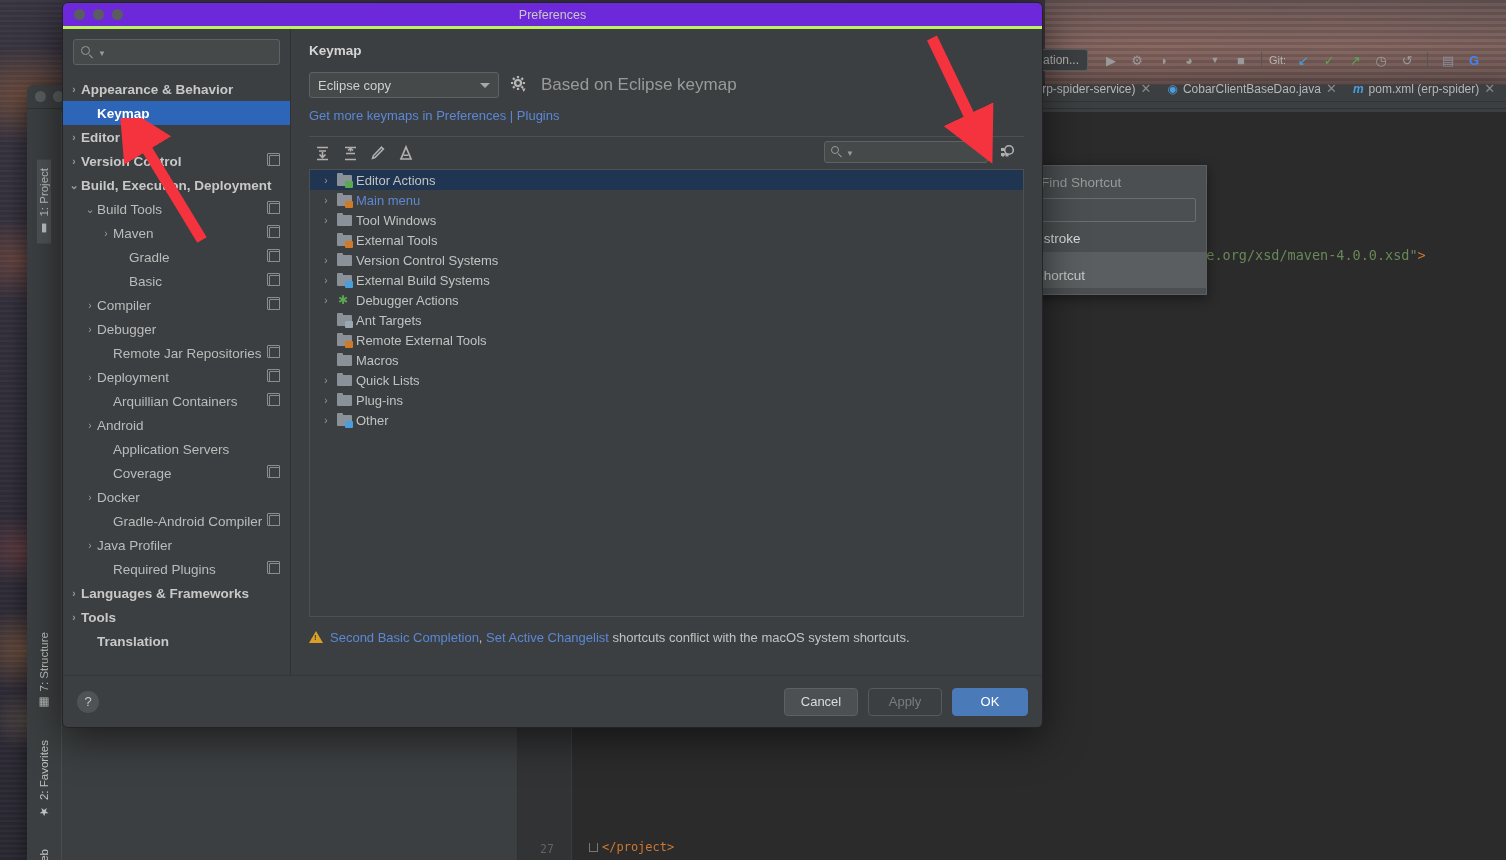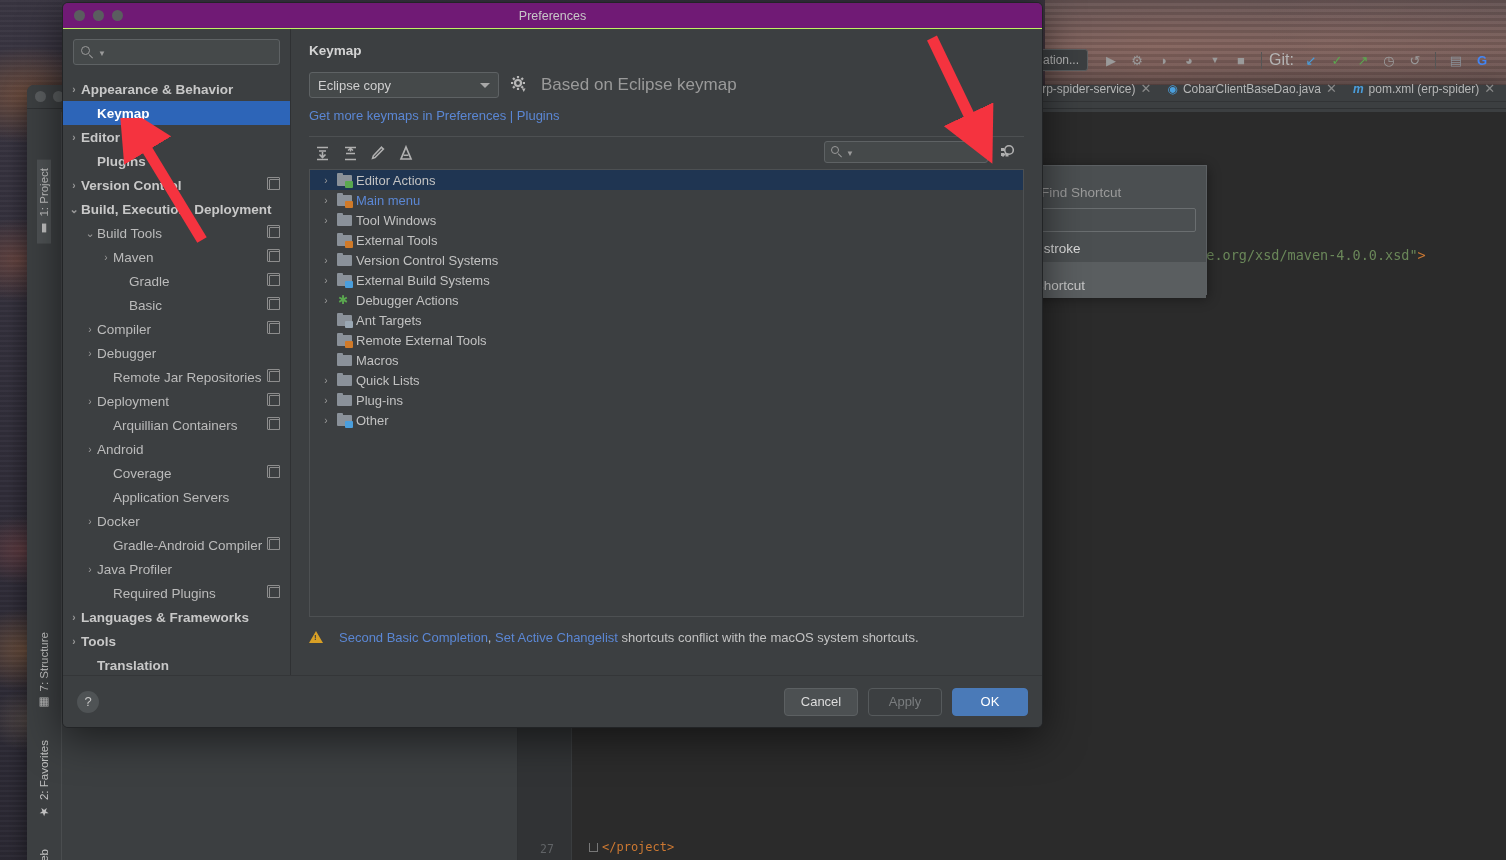--- a/index.html
+++ b/index.html
@@ -63,21 +63,21 @@
   #ide-toolbar .runconfig {
     height: 22px; border: 1px solid #5a5d5f; border-radius: 3px;
     color: #b4b4b4; font-size: 12px; display: flex; align-items: center;
     padding: 0 8px; background: #3c3f41; margin-right: 10px;
   }
   #ide-toolbar .tbicon {
     width: 26px; height: 26px; display: flex; align-items: center; justify-content: center;
     font-size: 13px; color: #9a9a9a;
   }
   #ide-toolbar .sep { width: 1px; height: 17px; background: #555; margin: 0 7px; }
-  #ide-toolbar .gitlabel { font-size: 16px; color: #b4b4b4; margin-right: 4px; }
+  #ide-toolbar .gitlabel { font-size: 11px; color: #b4b4b4; margin-right: 4px; }
 
   
   #ide-tabs {
     position: absolute; left: 1010px; top: 76px; width: 496px; height: 26px;
     display: flex; align-items: center; font-size: 12px; color: #b6b6b6;
     border-bottom: 1px solid #323436;
   }
   #ide-tabs .tab { display: flex; align-items: center; gap: 5px; padding: 0 8px; height: 26px; }
   #ide-tabs .tab .x { color: #8a8a8a; font-size: 13px; }
 
@@ -124,21 +124,21 @@
   }
   #xsd-frag .punct { color: #cc7832; }
 
   
   #find-shortcut-popup {
     position: absolute; left: 1010px; top: 165px; width: 197px; height: 130px;
     background: #4b4f51; border: 1px solid #5c6063;
     box-shadow: 0 3px 12px rgba(0,0,0,.45);
   }
   #find-shortcut-popup .fsp-title {
-    font-size: 13.5px; color: #9b9b9b; padding: 19px 0 0 30px;
+    font-size: 13.5px; color: #9b9b9b; padding: 9px 0 0 30px;
   }
   #find-shortcut-popup .fsp-input {
     margin: 8px 10px 0 26px; height: 24px; border: 1px solid #6a6e70;
     border-radius: 2px; background: #4b4f51;
   }
   #find-shortcut-popup .fsp-row1 {
     font-size: 13.5px; color: #dcdcdc; padding: 9px 0 0 26px;
   }
   #find-shortcut-popup .fsp-row2 {
     font-size: 13.5px; color: #c8c8c8; padding: 16px 0 0 26px;
@@ -146,22 +146,22 @@
   }
 
   
   #dialog {
     position: absolute; left: 62px; top: 2px; width: 981px; height: 726px;
     background: #3c3f41; border: 1px solid #222426;
     border-radius: 6px; box-shadow: 0 10px 40px rgba(0,0,0,.55);
     overflow: hidden;
   }
   #dlg-titlebar {
-    height: 26px; background: #701a75; position: relative;
-    display: flex; align-items: center; border-bottom: 1px solid #bef264;
+    height: 26px; background: #6d28d9; position: relative;
+    display: flex; align-items: center; border-bottom: 3px solid #bef264;
   }
   #dlg-titlebar .tdots { display: flex; gap: 8px; padding-left: 11px; }
   #dlg-titlebar .tdot { width: 11px; height: 11px; border-radius: 50%; background: #5a5d5f; }
   #dlg-title {
     position: absolute; left: 0; right: 0; text-align: center;
     font-size: 12.5px; color: #c8c8c8;
   }
   #dlg-body { display: flex; height: 646px; }
 
   
@@ -268,21 +268,21 @@
     position: absolute; left: 0; top: 1px; width: 15px; height: 11px;
     background: #8a9199; border-radius: 1px;
   }
   .folder::before {
     content: ''; position: absolute; left: 0; top: -2px; width: 6px; height: 3px;
     background: #8a9199; border-radius: 1px 1px 0 0;
   }
   .badge { position: absolute; right: -1px; bottom: -1px; width: 8px; height: 7px; border-radius: 1px; }
 
   
-  #warning-block { margin-top: 12px; display: flex; gap: 16px; align-items: flex-start; }
+  #warning-block { margin-top: 12px; display: flex; gap: 7px; align-items: flex-start; }
   #warn-tri {
     width: 0; height: 0; border-left: 7px solid transparent; border-right: 7px solid transparent;
     border-bottom: 12px solid #d9a025; margin-top: 2px; position: relative; flex: 0 0 14px;
   }
   #warn-tri::after {
     content: '!'; position: absolute; left: -2px; top: 2px; font-size: 8px;
     color: #3c3f41; font-weight: bold;
   }
   #warning-text { font-size: 13px; color: #c2c2c2; line-height: 17px; }
   #warning-text .wlink { color: #5b87d4; }
@@ -439,24 +439,20 @@
             <span class="sb-label">Appearance &amp; Behavior</span>
           </div>
           <div class="sb-row sel bold" style="padding-left: 20px;">
             <span class="sb-arrow"></span>
             <span class="sb-label">Keymap</span>
           </div>
           <div class="sb-row bold" style="padding-left: 4px;">
             <span class="sb-arrow">›</span>
             <span class="sb-label">Editor</span>
           </div>
-          <div class="sb-row bold" style="padding-left: 20px;">
-            <span class="sb-arrow"></span>
-            <span class="sb-label">Plugins</span>
-          </div>
           <div class="sb-row bold" style="padding-left: 4px;">
             <span class="sb-arrow">›</span>
             <span class="sb-label">Version Control</span>
             <span class="sb-copyicon"></span>
           </div>
           <div class="sb-row bold" style="padding-left: 4px;">
             <span class="sb-arrow" style="font-size: 11px;">⌄</span>
             <span class="sb-label">Build, Execution, Deployment</span>
           </div>
           <div class="sb-row" style="padding-left: 20px;">
@@ -502,26 +498,26 @@
             <span class="sb-arrow"></span>
             <span class="sb-label">Arquillian Containers</span>
             <span class="sb-copyicon"></span>
           </div>
           <div class="sb-row" style="padding-left: 20px;">
             <span class="sb-arrow">›</span>
             <span class="sb-label">Android</span>
           </div>
           <div class="sb-row" style="padding-left: 36px;">
             <span class="sb-arrow"></span>
+            <span class="sb-label">Application Servers</span>
+          </div>
+          <div class="sb-row" style="padding-left: 36px;">
+            <span class="sb-arrow"></span>
             <span class="sb-label">Coverage</span>
             <span class="sb-copyicon"></span>
-          </div>
-          <div class="sb-row" style="padding-left: 36px;">
-            <span class="sb-arrow"></span>
-            <span class="sb-label">Application Servers</span>
           </div>
           <div class="sb-row" style="padding-left: 20px;">
             <span class="sb-arrow">›</span>
             <span class="sb-label">Docker</span>
           </div>
           <div class="sb-row" style="padding-left: 36px;">
             <span class="sb-arrow"></span>
             <span class="sb-label">Gradle-Android Compiler</span>
             <span class="sb-copyicon"></span>
           </div>

